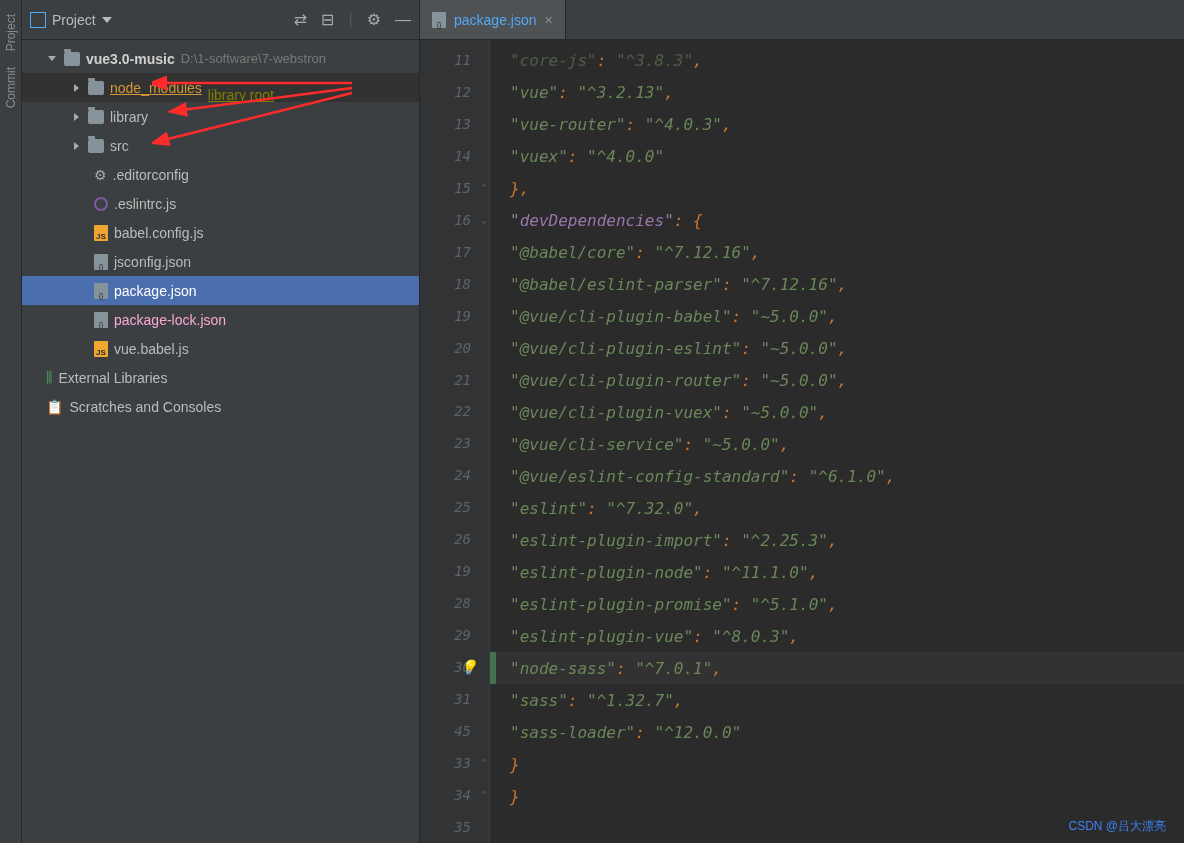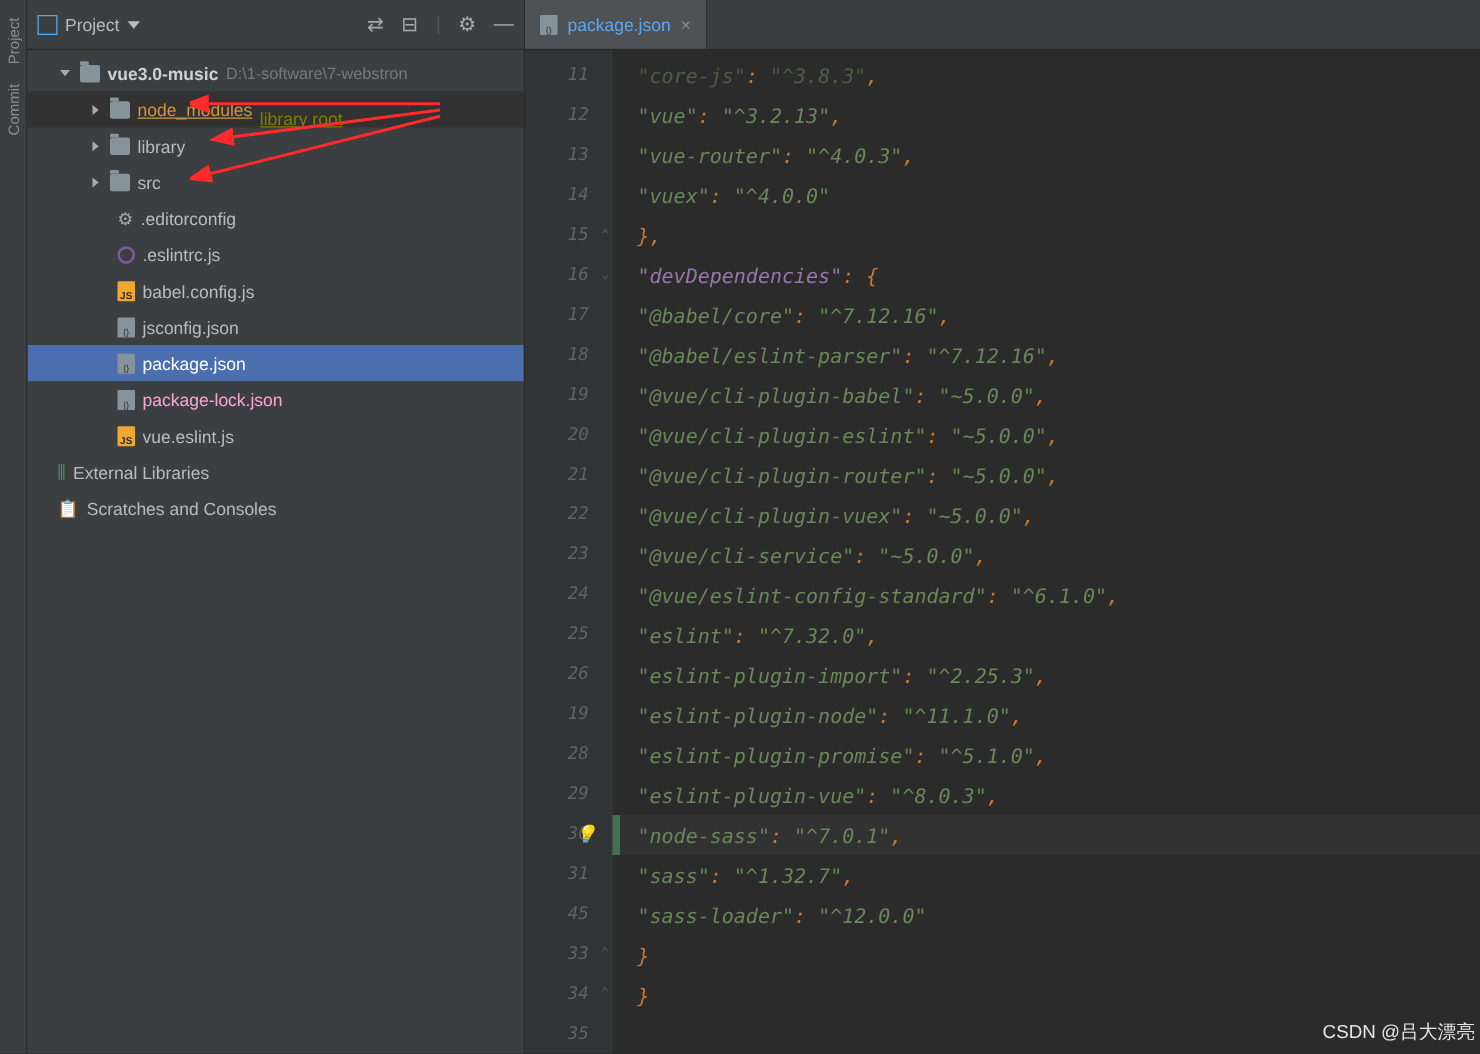--- a/index.html
+++ b/index.html
@@ -250,23 +250,23 @@
   width: 6px;
   height: 32px;
   background: #447152;
 }
 .str { color: #6a8759; }
 .punct { color: #cc7832; }
 .key-purple { color: #9876aa; }
 .watermark {
   position: absolute;
   bottom: 8px;
-  right: 4px;
-  color: #e5e5e5;
-  font-size: 15px;
+  right: 18px;
+  color: #3b82f6;
+  font-size: 12px;
 }
 .arrow-annotation {
   position: absolute;
   pointer-events: none;
   z-index: 100;
 }
 </style>
 </head>
 <body>
 
@@ -348,21 +348,21 @@
           <div class="tree-row indent-3 selected">
             <span class="file-icon-json">{}</span>
             <span class="tree-label white-sel">package.json</span>
           </div>
           <div class="tree-row indent-3">
             <span class="file-icon-json">{}</span>
             <span class="tree-label blue">package-lock.json</span>
           </div>
           <div class="tree-row indent-3">
             <span class="file-icon-js">JS</span>
-            <span class="tree-label">vue.eslint.js</span>
+            <span class="tree-label">vue.babel.js</span>
           </div>
         </div>
 
       <div class="tree-row indent-1">
         <span class="lib-icon">⫼</span>
         <span class="tree-label">External Libraries</span>
       </div>
       <div class="tree-row indent-1">
         <span style="color:#499c54">📋</span>
         <span class="tree-label">Scratches and Consoles</span>

